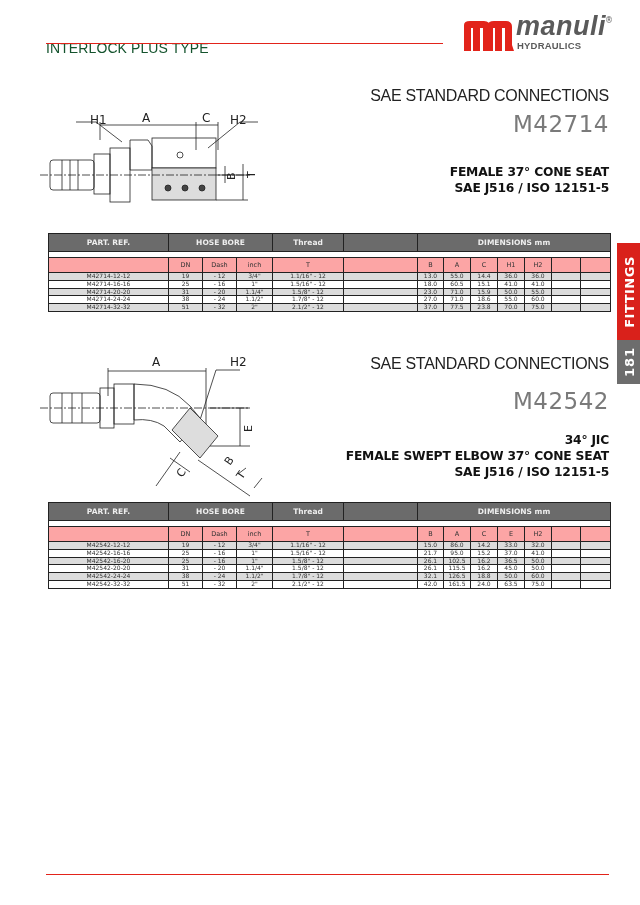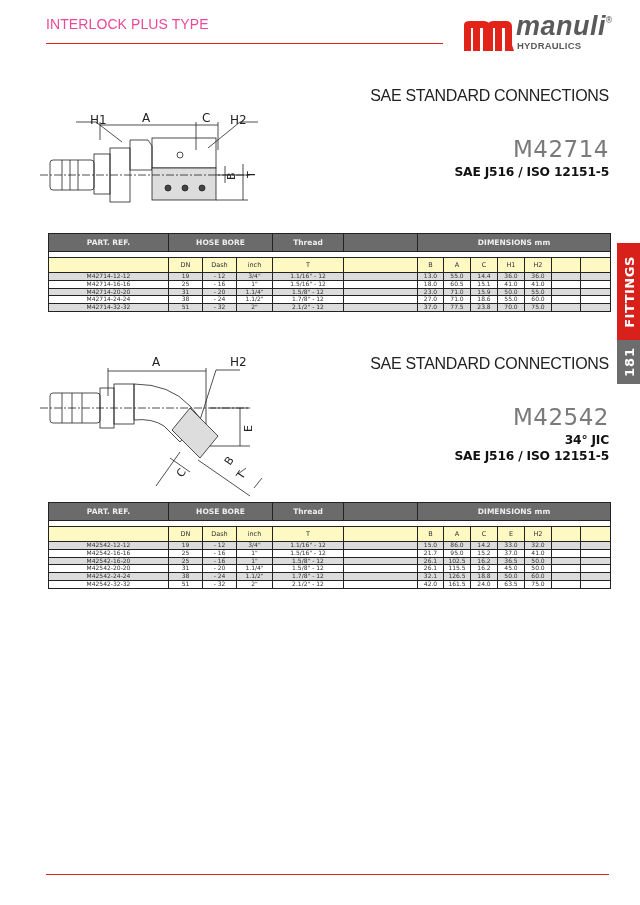--- a/index.html
+++ b/index.html
@@ -1,38 +1,38 @@
 <!DOCTYPE html>
 <html><head>
 <meta charset="utf-8">
 <style>
   html,body{margin:0;padding:0;background:#fff;}
   body{width:640px;height:905px;position:relative;overflow:hidden;font-family:"DejaVu Sans","Liberation Sans",sans-serif;color:#222;}
   .abs{position:absolute;}
-  .header-title{left:46px;top:16px;font-family:"Liberation Sans",sans-serif;font-size:14px;color:#ec4899;letter-spacing:0.1px;}
+  .header-title{left:46px;top:40px;font-family:"Liberation Sans",sans-serif;font-size:14px;color:#14532d;letter-spacing:0.1px;}
   .header-rule{left:46px;top:43px;width:397px;height:1px;background:#e2231a;}
   .logo{left:464px;top:17px;width:160px;height:44px;}
   .logo-word{position:absolute;left:52px;top:-6px;font-family:"Liberation Sans",sans-serif;font-style:italic;font-weight:bold;font-size:27px;color:#5a5a5a;letter-spacing:0.5px;}
   .logo-reg{position:absolute;left:141px;top:-1px;font-size:8px;color:#5a5a5a;}
   .logo-sub{position:absolute;left:53px;top:23px;font-family:"Liberation Sans",sans-serif;font-weight:bold;font-size:9.5px;color:#5a5a5a;letter-spacing:0.2px;text-align:center;}
   .sec-conn{right:31px;font-family:"Liberation Sans",sans-serif;font-size:16px;color:#222;letter-spacing:-0.3px;}
   .code{right:31px;font-family:"DejaVu Sans",sans-serif;font-size:23px;color:#7a7a7a;letter-spacing:0.5px;}
   .desc{right:31px;text-align:right;font-family:"DejaVu Sans",sans-serif;font-weight:bold;font-size:12.3px;line-height:16px;color:#111;letter-spacing:-0.2px;}
   .side-tab-red{left:617px;top:243px;width:23px;height:97px;background:#d9211b;}
   .side-tab-gray{left:617px;top:340px;width:23px;height:44px;background:#6d6d6d;}
   .vtext{position:absolute;left:50%;top:50%;transform:translate(-50%,-50%) rotate(-90deg);color:#fff;font-family:"DejaVu Sans",sans-serif;font-weight:bold;white-space:nowrap;}
   .vtext.red{font-size:13px;letter-spacing:0.5px;}
   .vtext.gray{font-size:13px;letter-spacing:1px;}
 
   table.spec{position:absolute;border-collapse:collapse;table-layout:fixed;font-family:"DejaVu Sans",sans-serif;padding-left:13px;}
   table.spec td{border:1px solid #222;padding:0;text-align:center;white-space:nowrap;overflow:hidden;}
   .hdr td{background:#6b6b6b;color:#eee;font-size:7.5px;height:17px;font-weight:bold;}
   .gap td{border:none;height:5px;background:#fff;}
   .gap td.line{border-top:1px solid #999;}
-  .sub td{background:#fef9c3;font-size:6.5px;height:14px;color:#333;}
+  .sub td{background:#fca5a5;font-size:6.5px;height:14px;color:#333;}
   .row td{font-size:6px;height:6.8px;line-height:6.8px;color:#333;}
   .row.odd td{background:#dcdcdc;}
   .row.even td{background:#fff;}
   .footer-rule{left:46px;top:874px;width:563px;height:1px;background:#e2231a;}
   svg.draw{position:absolute;}
 </style>
 </head>
 <body>
 
 <div class="abs header-title">INTERLOCK PLUS TYPE</div>
@@ -90,22 +90,23 @@
       <line x1="203" y1="56" x2="203" y2="92"></line>
   </g>
   <text x="50" y="16" font-size="12" fill="#222" font-family="DejaVu Sans, sans-serif">H1</text>
   <text x="102" y="14" font-size="12" fill="#222" font-family="DejaVu Sans, sans-serif">A</text>
   <text x="162" y="14" font-size="12" fill="#222" font-family="DejaVu Sans, sans-serif">C</text>
   <text x="190" y="16" font-size="12" fill="#222" font-family="DejaVu Sans, sans-serif">H2</text>
   <text x="195" y="72" font-size="11" fill="#222" font-family="DejaVu Sans, sans-serif" transform="rotate(-90 195 72)">B</text>
   <text x="215" y="70" font-size="11" fill="#222" font-family="DejaVu Sans, sans-serif" transform="rotate(-90 215 70)">T</text>
 </svg>
 
-<div class="abs code" style="top:136px">M42714</div>
+<div class="abs code" style="top:111px">M42714</div>
 <div class="abs desc" style="top:164px">
+  <div>FEMALE 37° CONE SEAT</div>
   <div>SAE J516 / ISO 12151-5</div>
 </div>
 
 <table class="spec" style="left:48px;top:233px;width:562px">
   <colgroup>
     <col style="width:120px">
       <col style="width:34px">
       <col style="width:34px">
       <col style="width:36px">
       <col style="width:71px">
@@ -250,23 +251,24 @@
       <line x1="214" y1="140" x2="222" y2="130"></line>
   </g>
   <text x="112" y="18" font-size="12" fill="#222" font-family="DejaVu Sans, sans-serif">A</text>
   <text x="190" y="18" font-size="12" fill="#222" font-family="DejaVu Sans, sans-serif">H2</text>
   <text x="212" y="84" font-size="11" fill="#222" font-family="DejaVu Sans, sans-serif" transform="rotate(-90 212 84)">E</text>
   <text x="142" y="130" font-size="11" fill="#222" font-family="DejaVu Sans, sans-serif" transform="rotate(-55 142 130)">C</text>
   <text x="190" y="118" font-size="11" fill="#222" font-family="DejaVu Sans, sans-serif" transform="rotate(-55 190 118)">B</text>
   <text x="202" y="132" font-size="11" fill="#222" font-family="DejaVu Sans, sans-serif" transform="rotate(-55 202 132)">T</text>
 </svg>
 
-<div class="abs code" style="top:404px">M42542</div>
+<div class="abs code" style="top:388px">M42542</div>
 <div class="abs desc" style="top:432px">
   <div>34° JIC</div>
+  <div>FEMALE SWEPT ELBOW 37° CONE SEAT</div>
   <div>SAE J516 / ISO 12151-5</div>
 </div>
 
 <table class="spec" style="left:48px;top:502px;width:562px">
   <colgroup>
     <col style="width:120px">
       <col style="width:34px">
       <col style="width:34px">
       <col style="width:36px">
       <col style="width:71px">

